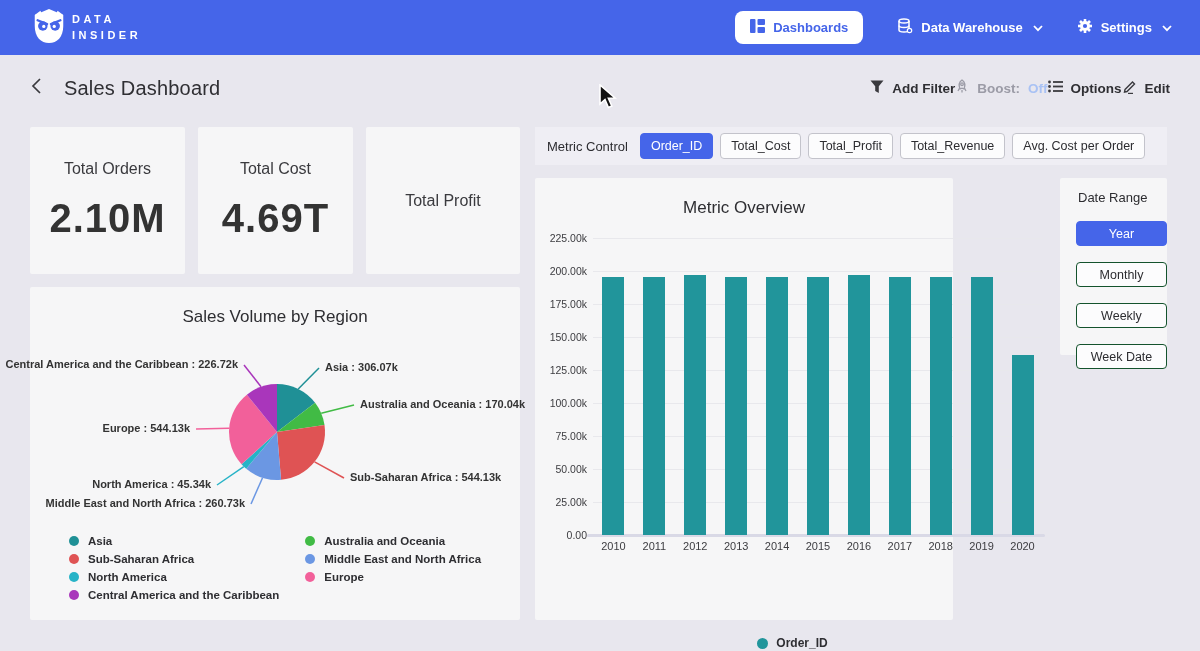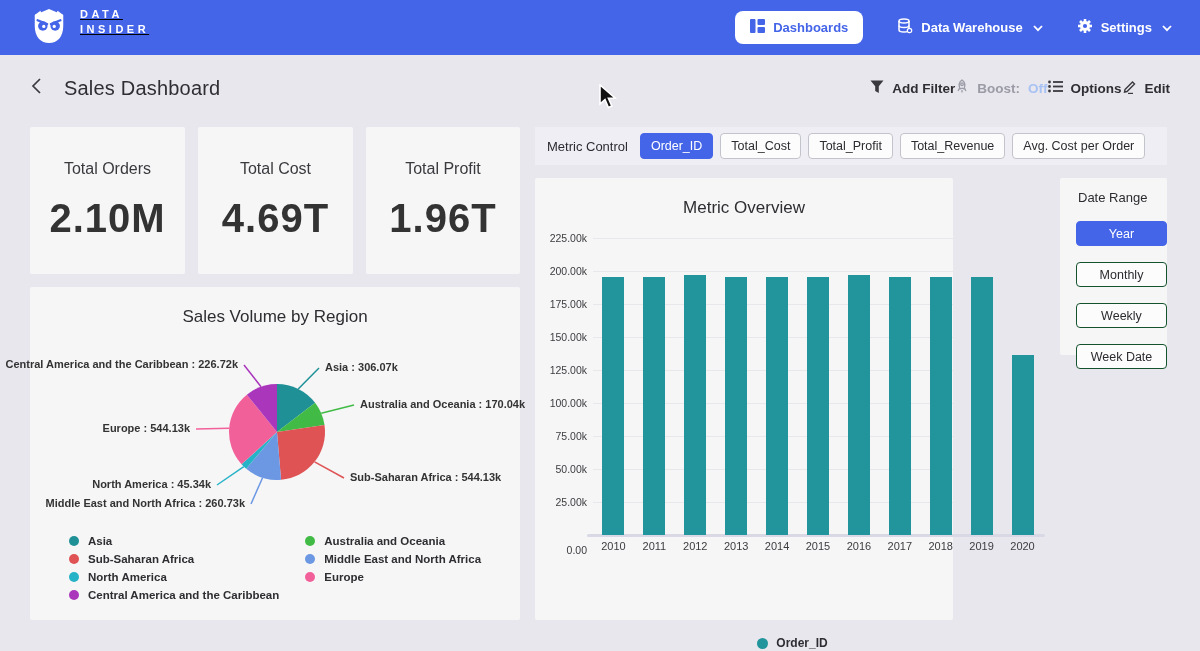--- a/index.html
+++ b/index.html
@@ -1,21 +1,21 @@
 <!DOCTYPE html>
 <html><head>
 <meta charset="utf-8">
 <style>
   * { margin:0; padding:0; box-sizing:border-box; }
   html,body { width:1200px; height:651px; overflow:hidden; }
   body { font-family:"Liberation Sans", sans-serif; background:#e8e7ee; position:relative; }
 
   
   .navbar { position:absolute; top:0; left:0; width:1200px; height:55px; background:#4565e9; display:flex; align-items:center; justify-content:space-between; padding:0 28px 0 30px; }
-  .brand { display:flex; gap:12px;text-decoration:underline; }
+  .brand { display:flex; align-items:center; gap:4px; }
   .brand-text { color:#fff; font-weight:700; font-size:11px; letter-spacing:3.5px; line-height:1.45; }
   .nav-right { display:flex; align-items:center; gap:34px; }
   .nav-pill { display:flex; align-items:center; gap:8px; background:#fff; color:#4565e9; border:none; border-radius:8px; padding:8px 15px; font-weight:700; font-size:13px; cursor:pointer; font-family:inherit; }
   .nav-item { display:flex; align-items:center; gap:8px; color:#fff; font-weight:700; font-size:13px; cursor:pointer; }
   .caret { margin-left:2px; }
 
   
   .pagehead { position:absolute; top:55px; left:0; width:1200px; height:66px; display:flex; align-items:center; justify-content:space-between; padding:0 30px; }
   .ph-left { display:flex; align-items:center; gap:20px; }
   .ph-title { font-size:20px; color:#2f2f33; font-weight:400; letter-spacing:.2px; }
@@ -206,39 +206,38 @@
 <div class="card kpi" style="left:30px; top:127px; width:155px; height:147px;">
   <div class="kpi-label">Total Orders</div>
   <div class="kpi-value">2.10M</div>
 </div>
 <div class="card kpi" style="left:198px; top:127px; width:155px; height:147px;">
   <div class="kpi-label">Total Cost</div>
   <div class="kpi-value">4.69T</div>
 </div>
 <div class="card kpi" style="left:366px; top:127px; width:154px; height:147px;">
   <div class="kpi-label">Total Profit</div>
-  <div class="kpi-value">1.96T</div>
 </div>
 
 <div class="metric-bar">
   <span class="metric-label">Metric Control</span>
   <span id="metric-buttons" style="display:flex; gap:7px;">
       <button class="metric-btn selected">Order_ID</button>
       <button class="metric-btn">Total_Cost</button>
       <button class="metric-btn">Total_Profit</button>
       <button class="metric-btn">Total_Revenue</button>
       <button class="metric-btn">Avg. Cost per Order</button>
     </span>
 </div>
 
 <div class="card chart-card">
   <div class="chart-title">Metric Overview</div>
   <div class="bar-wrap">
     <div class="bar-yaxis" id="bar-yaxis">
-        <div class="ytick" style="top: 312px;">0.00</div>
+        <div class="ytick" style="top: 297px;">0.00</div>
         <div class="ytick" style="top: 264px;">25.00k</div>
         <div class="ytick" style="top: 231px;">50.00k</div>
         <div class="ytick" style="top: 198px;">75.00k</div>
         <div class="ytick" style="top: 165px;">100.00k</div>
         <div class="ytick" style="top: 132px;">125.00k</div>
         <div class="ytick" style="top: 99px;">150.00k</div>
         <div class="ytick" style="top: 66px;">175.00k</div>
         <div class="ytick" style="top: 33px;">200.00k</div>
         <div class="ytick" style="top: 0px;">225.00k</div>
       </div>

